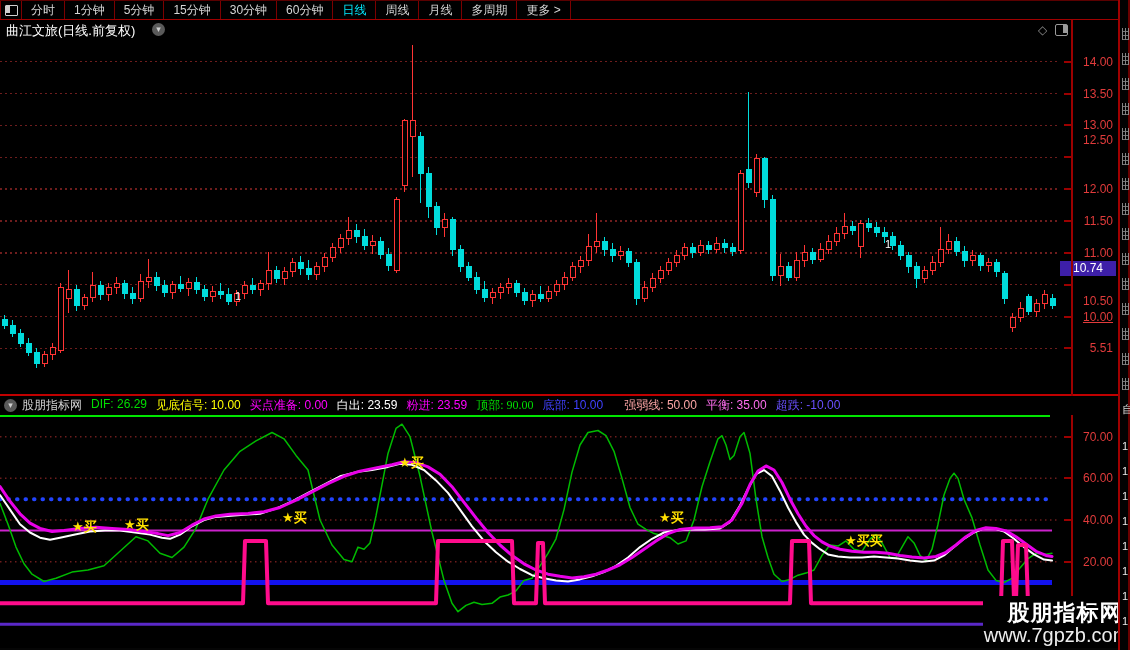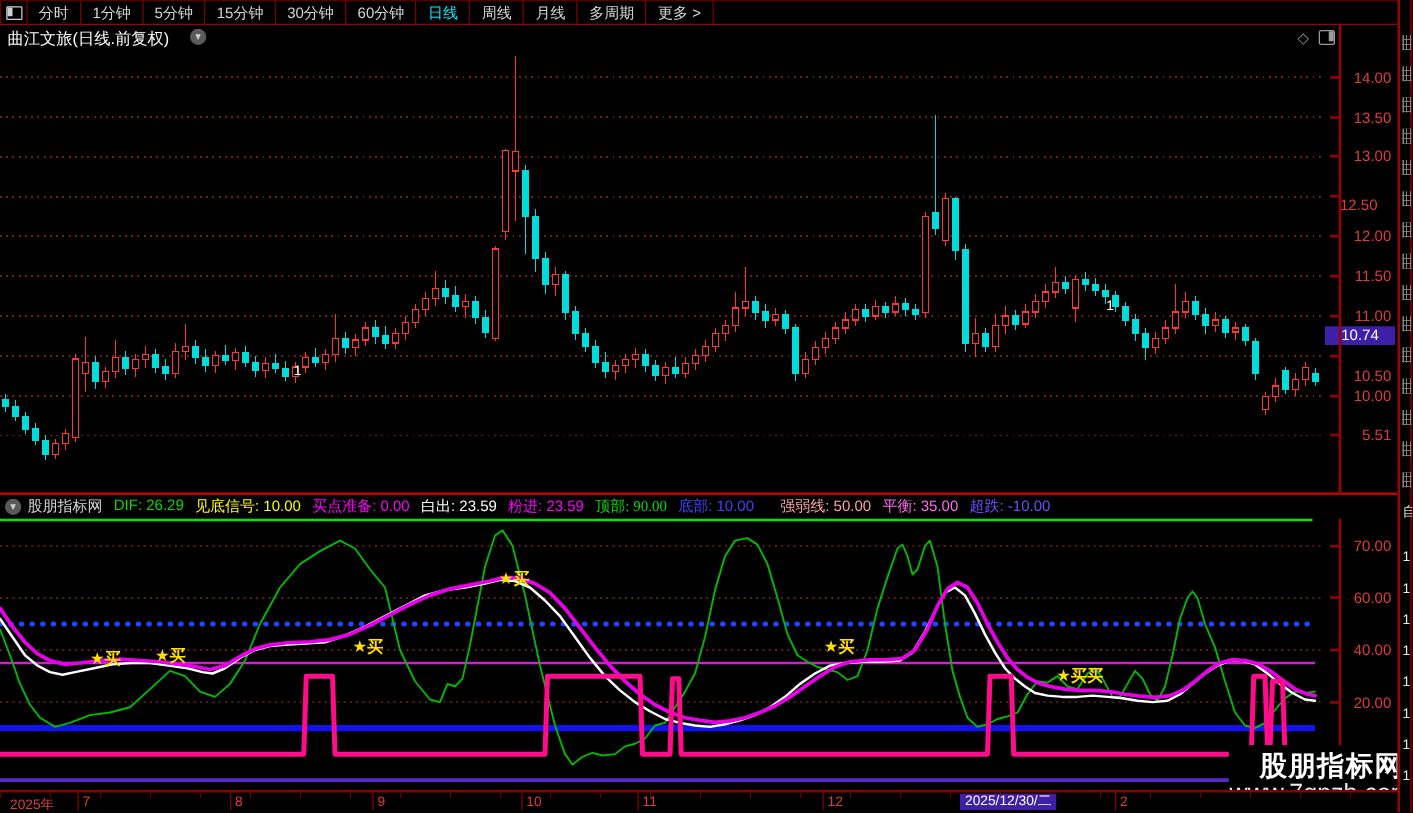--- a/index.html
+++ b/index.html
@@ -371,31 +371,31 @@
       <text x="235" y="260" fill="#fff" font-size="11" font-family="Liberation Sans,DejaVu Sans,sans-serif">1</text>
       <text x="885" y="208" fill="#fff" font-size="11" font-family="Liberation Sans,DejaVu Sans,sans-serif">1</text>
     </svg>
   <div id="main-axis">
       <div class="pricelabel" style="left: 1061px; top: 54.7px;">14.00</div>
       <div class="tick" style="left: 1064px; top: 60.7px;"></div>
       <div class="pricelabel" style="left: 1061px; top: 86.55px;">13.50</div>
       <div class="tick" style="left: 1064px; top: 92.55px;"></div>
       <div class="pricelabel" style="left: 1061px; top: 118.4px;">13.00</div>
       <div class="tick" style="left: 1064px; top: 124.4px;"></div>
-      <div class="pricelabel" style="left: 1061px; top: 157px; text-align: center;">12.50</div>
+      <div class="pricelabel" style="left: 1061px; top: 133px;">12.50</div>
       <div class="tick" style="left: 1064px; top: 156.25px;"></div>
       <div class="pricelabel" style="left: 1061px; top: 182.1px;">12.00</div>
       <div class="tick" style="left: 1064px; top: 188.1px;"></div>
       <div class="pricelabel" style="left: 1061px; top: 213.95px;">11.50</div>
       <div class="tick" style="left: 1064px; top: 219.95px;"></div>
       <div class="pricelabel" style="left: 1061px; top: 245.8px;">11.00</div>
       <div class="tick" style="left: 1064px; top: 251.8px;"></div>
       <div class="pricelabel" style="left: 1061px; top: 277.65px; margin-top: 16px;">10.50</div>
       <div class="tick" style="left: 1064px; top: 283.65px;"></div>
-      <div class="pricelabel" style="left: 1061px; top: 309.5px;">10.00</div>
+      <div class="pricelabel" style="left: 1061px; top: 309.5px; text-decoration: underline;">10.00</div>
       <div class="tick" style="left: 1064px; top: 315.5px;"></div>
       <div class="pricelabel" style="left: 1061px; top: 341.35px;">5.51</div>
       <div class="tick" style="left: 1064px; top: 347.35px;"></div>
     </div>
   <div id="badge-price" class="abs" style="left: 1060px; top: 261.362px;">10.74</div>
 
   <div class="abs hline" style="left:0;top:394px;width:1130px;background:#c00000;"></div>
   <div class="abs vline" style="left:1071px;top:20px;height:612px;"></div>
 
   <div id="ind-header" class="abs">
@@ -444,38 +444,20 @@
       <div class="pricelabel" style="left: 1061px; top: 513.02px;">40.00</div>
       <div class="tick" style="left: 1064px; top: 519.02px;"></div>
       <div class="pricelabel" style="left: 1061px; top: 554.68px;">20.00</div>
       <div class="tick" style="left: 1064px; top: 560.68px;"></div>
     </div>
 
   <div id="wm-box" class="abs"></div>
   <div id="wm1" class="abs">股朋指标网</div>
   <div id="wm2" class="abs">www.7gpzb.com</div>
 
-  <div id="dateaxis" class="abs">
-      <div class="msep" style="left: 62px;"></div>
-      <div class="msep" style="left: 184px;"></div>
-      <div class="msep" style="left: 298px;"></div>
-      <div class="msep" style="left: 417px;"></div>
-      <div class="msep" style="left: 510px;"></div>
-      <div class="msep" style="left: 658px;"></div>
-      <div class="msep" style="left: 892px;"></div>
-      <div class="month" style="left: 8px;">2025年</div>
-      <div class="month" style="left: 66px;">7</div>
-      <div class="month" style="left: 188px;">8</div>
-      <div class="month" style="left: 302px;">9</div>
-      <div class="month" style="left: 421px;">10</div>
-      <div class="month" style="left: 514px;">11</div>
-      <div class="month" style="left: 662px;">12</div>
-      <div class="month" style="left: 896px;">2</div>
-      <div id="badge-date" style="left: 768px;">2025/12/30/二</div>
-    </div>
   <div id="bottomsliver" class="abs"></div>
 
   <div id="rightstrip" class="abs">
       <div class="frag" style="top: 28px;"></div>
       <div class="frag" style="top: 53px;"></div>
       <div class="frag" style="top: 78px;"></div>
       <div class="frag" style="top: 103px;"></div>
       <div class="frag" style="top: 128px;"></div>
       <div class="frag" style="top: 153px;"></div>
       <div class="frag" style="top: 178px;"></div>

